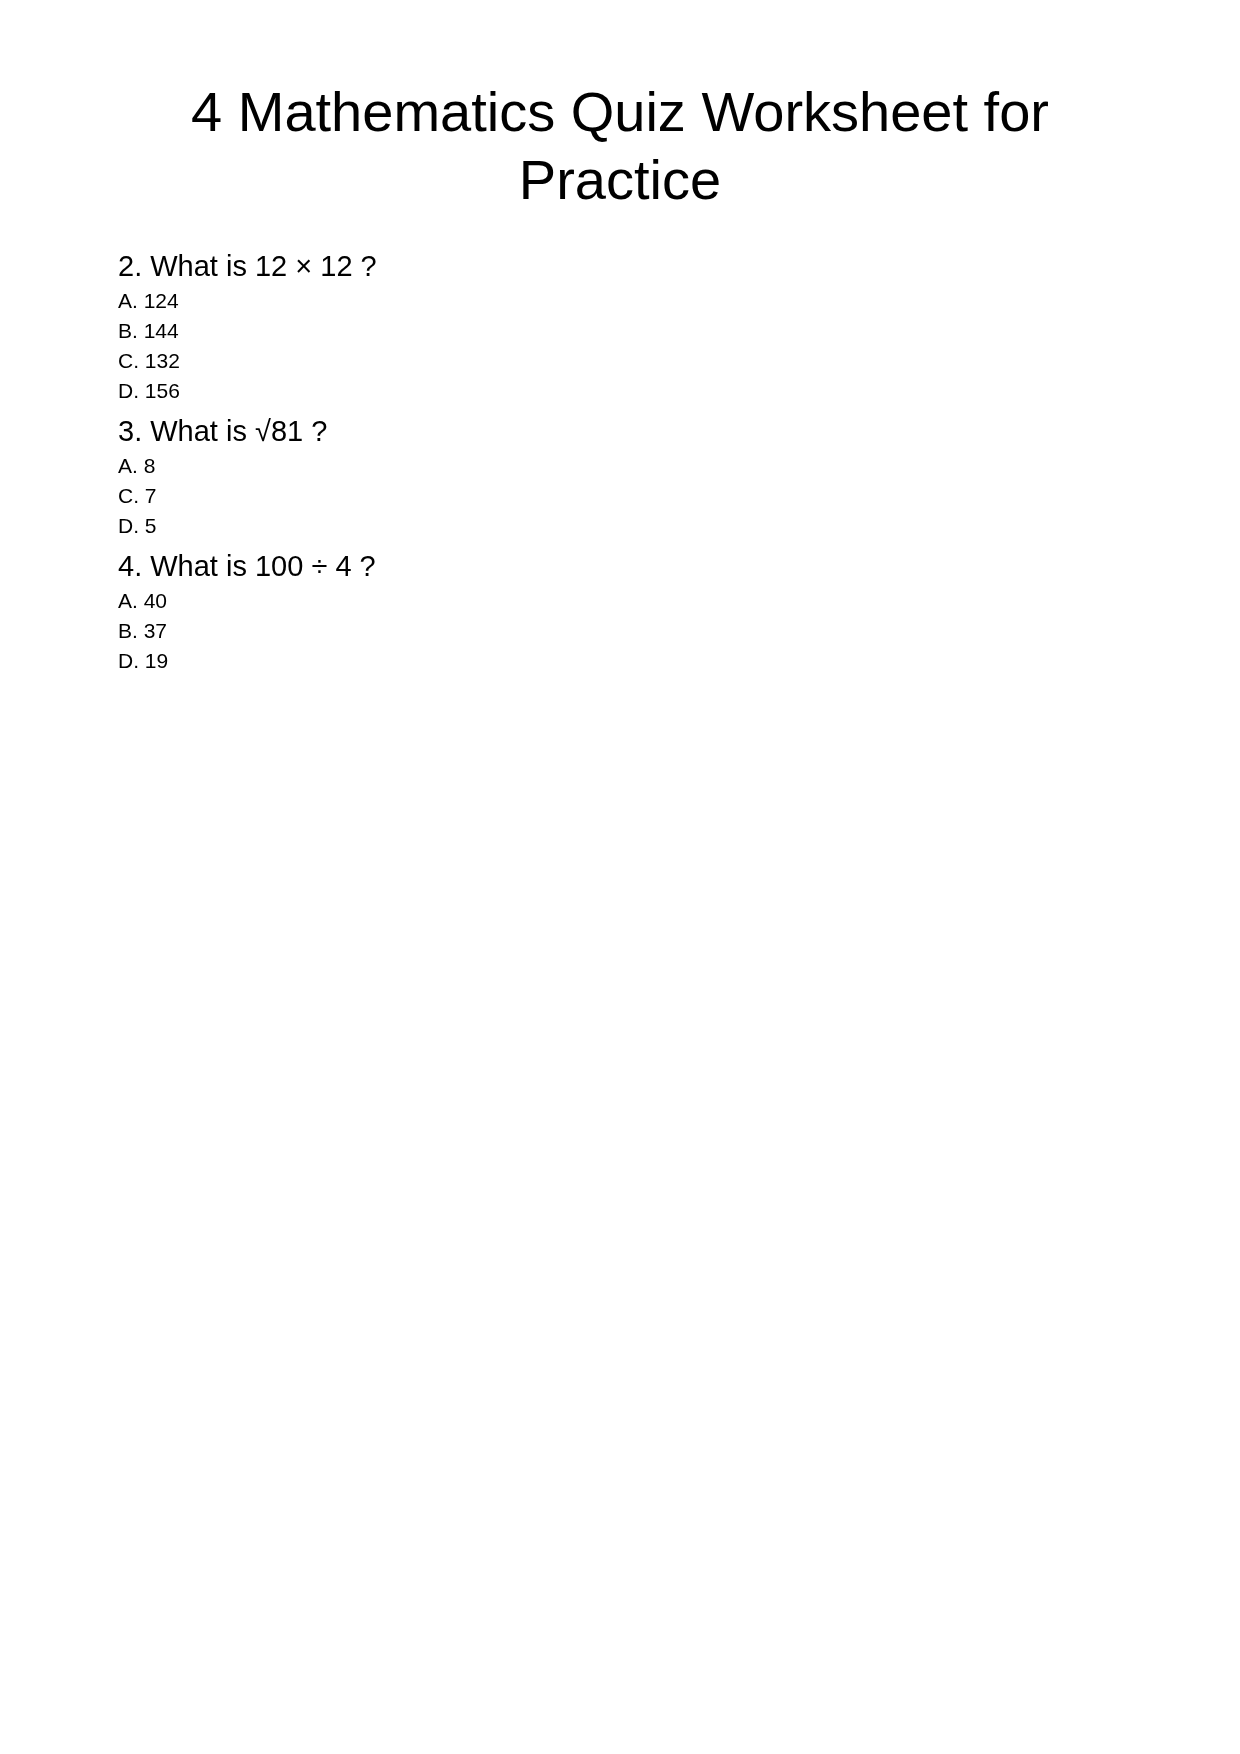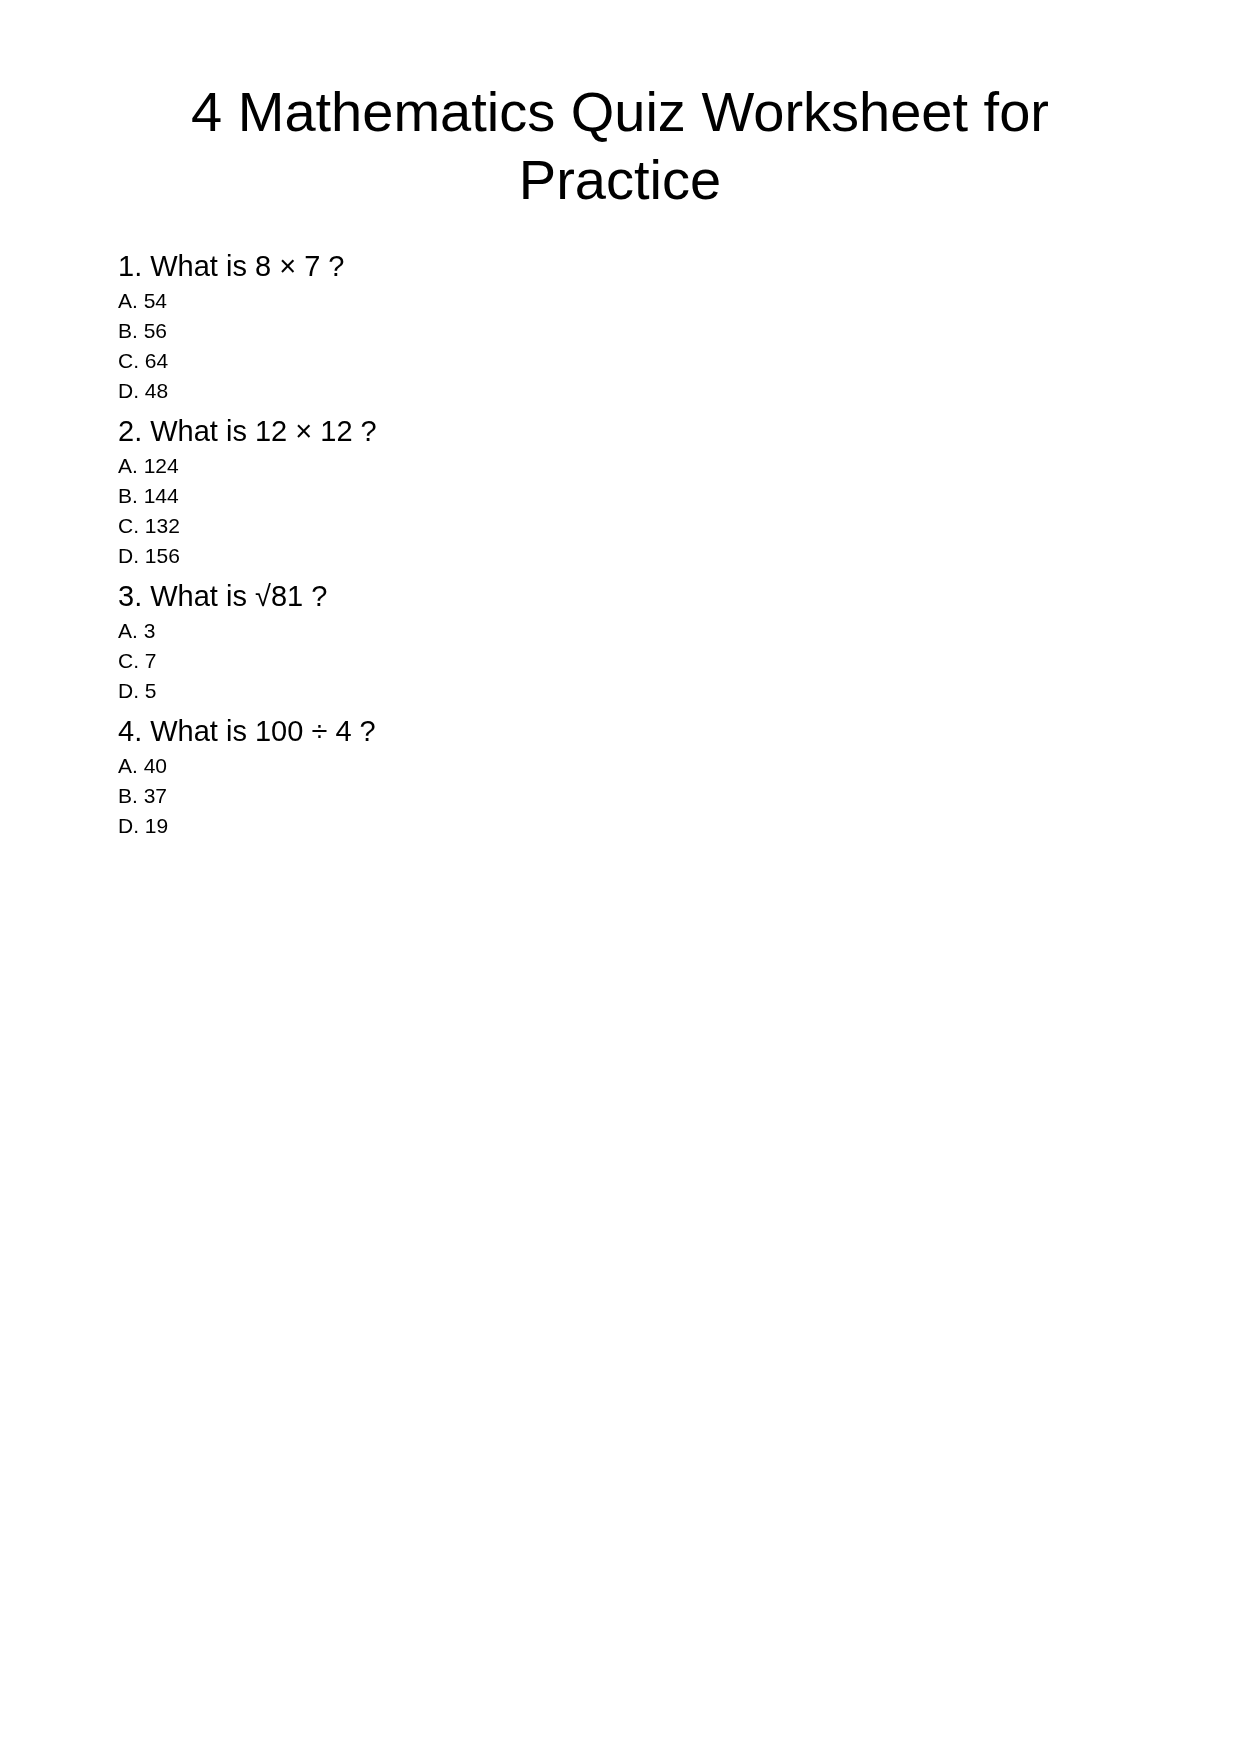--- a/index.html
+++ b/index.html
@@ -50,44 +50,35 @@
 </style>
 </head>
 <body>
 
 <div class="page">
 
   <h1 class="title">4 Mathematics Quiz Worksheet for Practice</h1>
 
   <main class="content">
 
-    <section class="question">
-      <h2 class="q-heading">1. What is 8 × 7 ?</h2>
-      <div class="q-options">
-        <span class="option">A. 54</span>
-        <span class="option">B. 56</span>
-        <span class="option">C. 64</span>
-        <span class="option">D. 48</span>
-      </div>
-    </section>
 
     <section class="question">
       <h2 class="q-heading">2. What is 12 × 12 ?</h2>
       <div class="q-options">
         <span class="option">A. 124</span>
         <span class="option">B. 144</span>
         <span class="option">C. 132</span>
         <span class="option">D. 156</span>
       </div>
     </section>
 
     <section class="question">
       <h2 class="q-heading">3. What is √81 ?</h2>
       <div class="q-options">
-        <span class="option">A. 3</span>
+        <span class="option">A. 8</span>
         <span class="option">C. 7</span>
         <span class="option">D. 5</span>
       </div>
     </section>
 
     <section class="question">
       <h2 class="q-heading">4. What is 100 ÷ 4 ?</h2>
       <div class="q-options">
         <span class="option">A. 40</span>
         <span class="option">B. 37</span>

